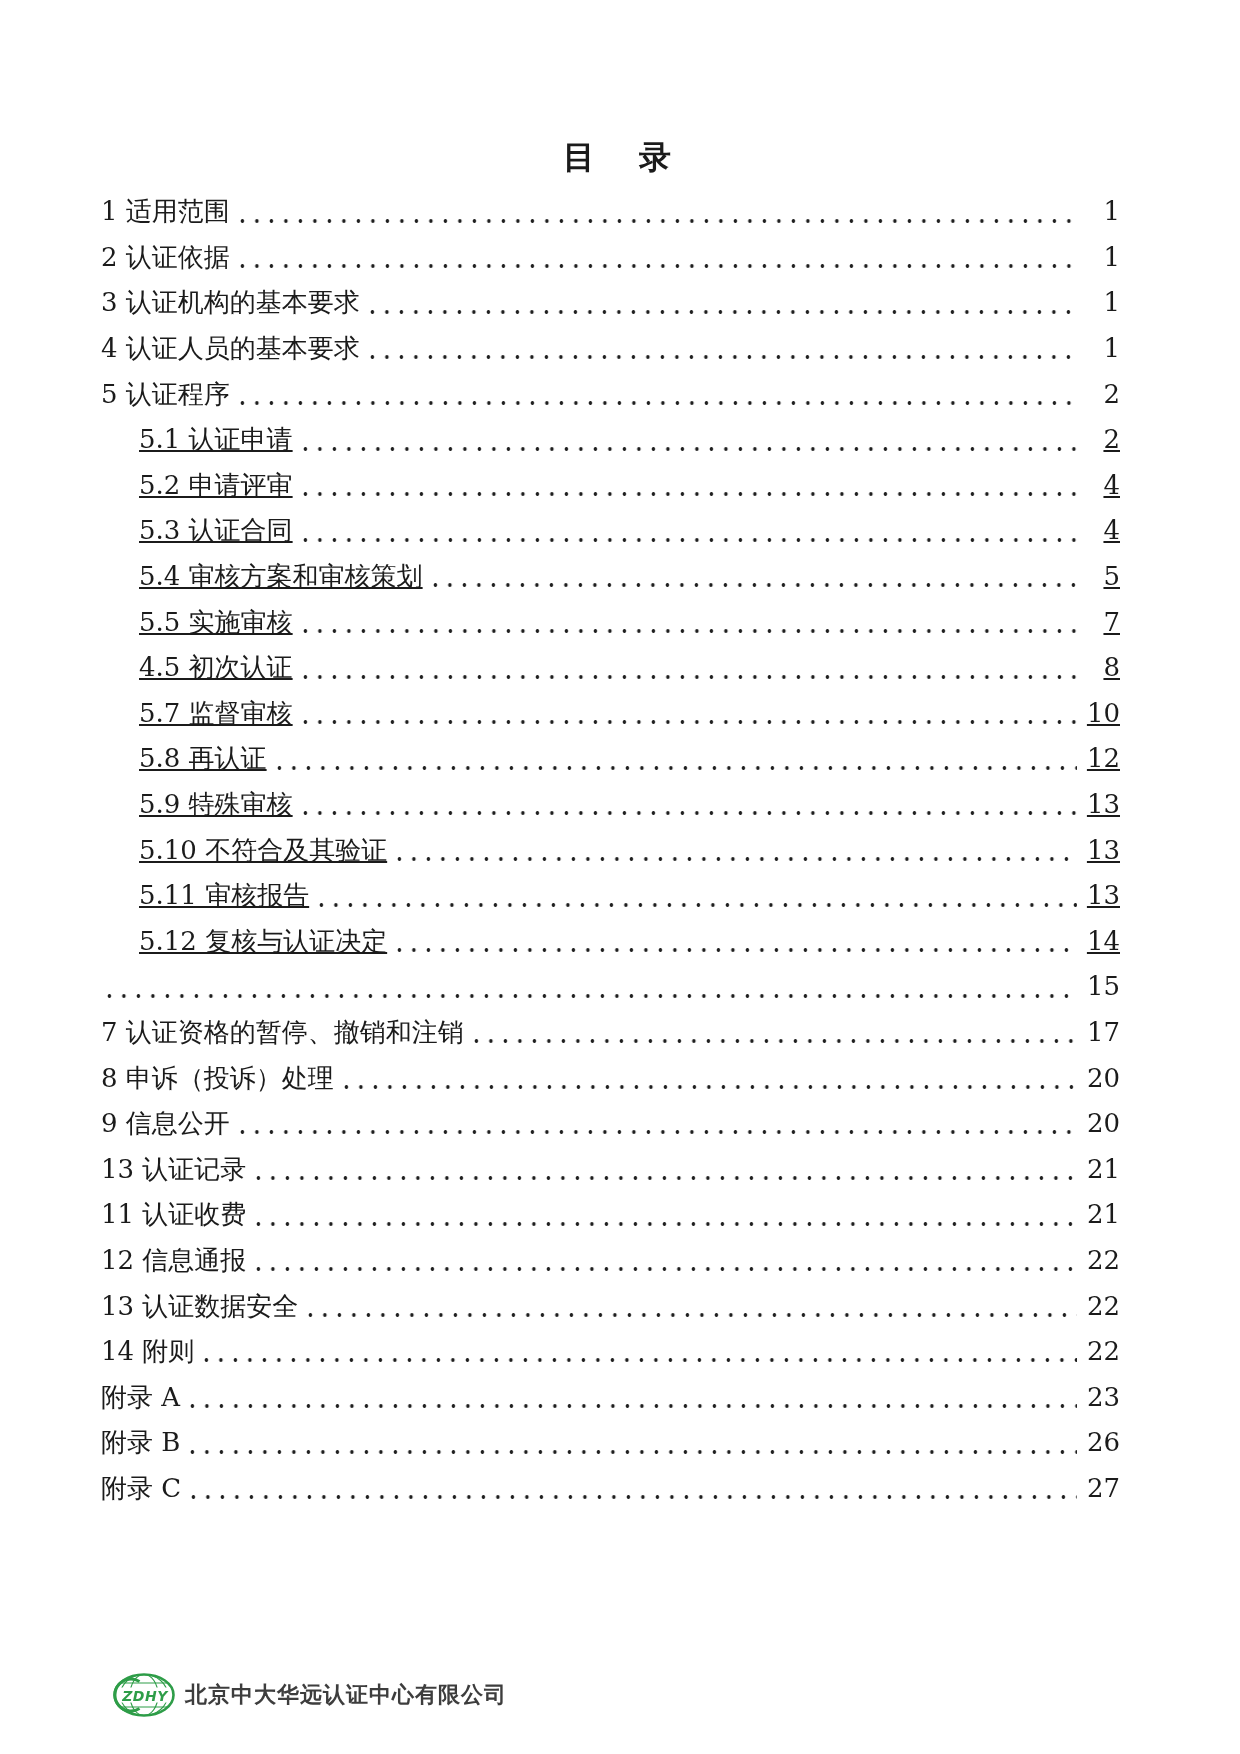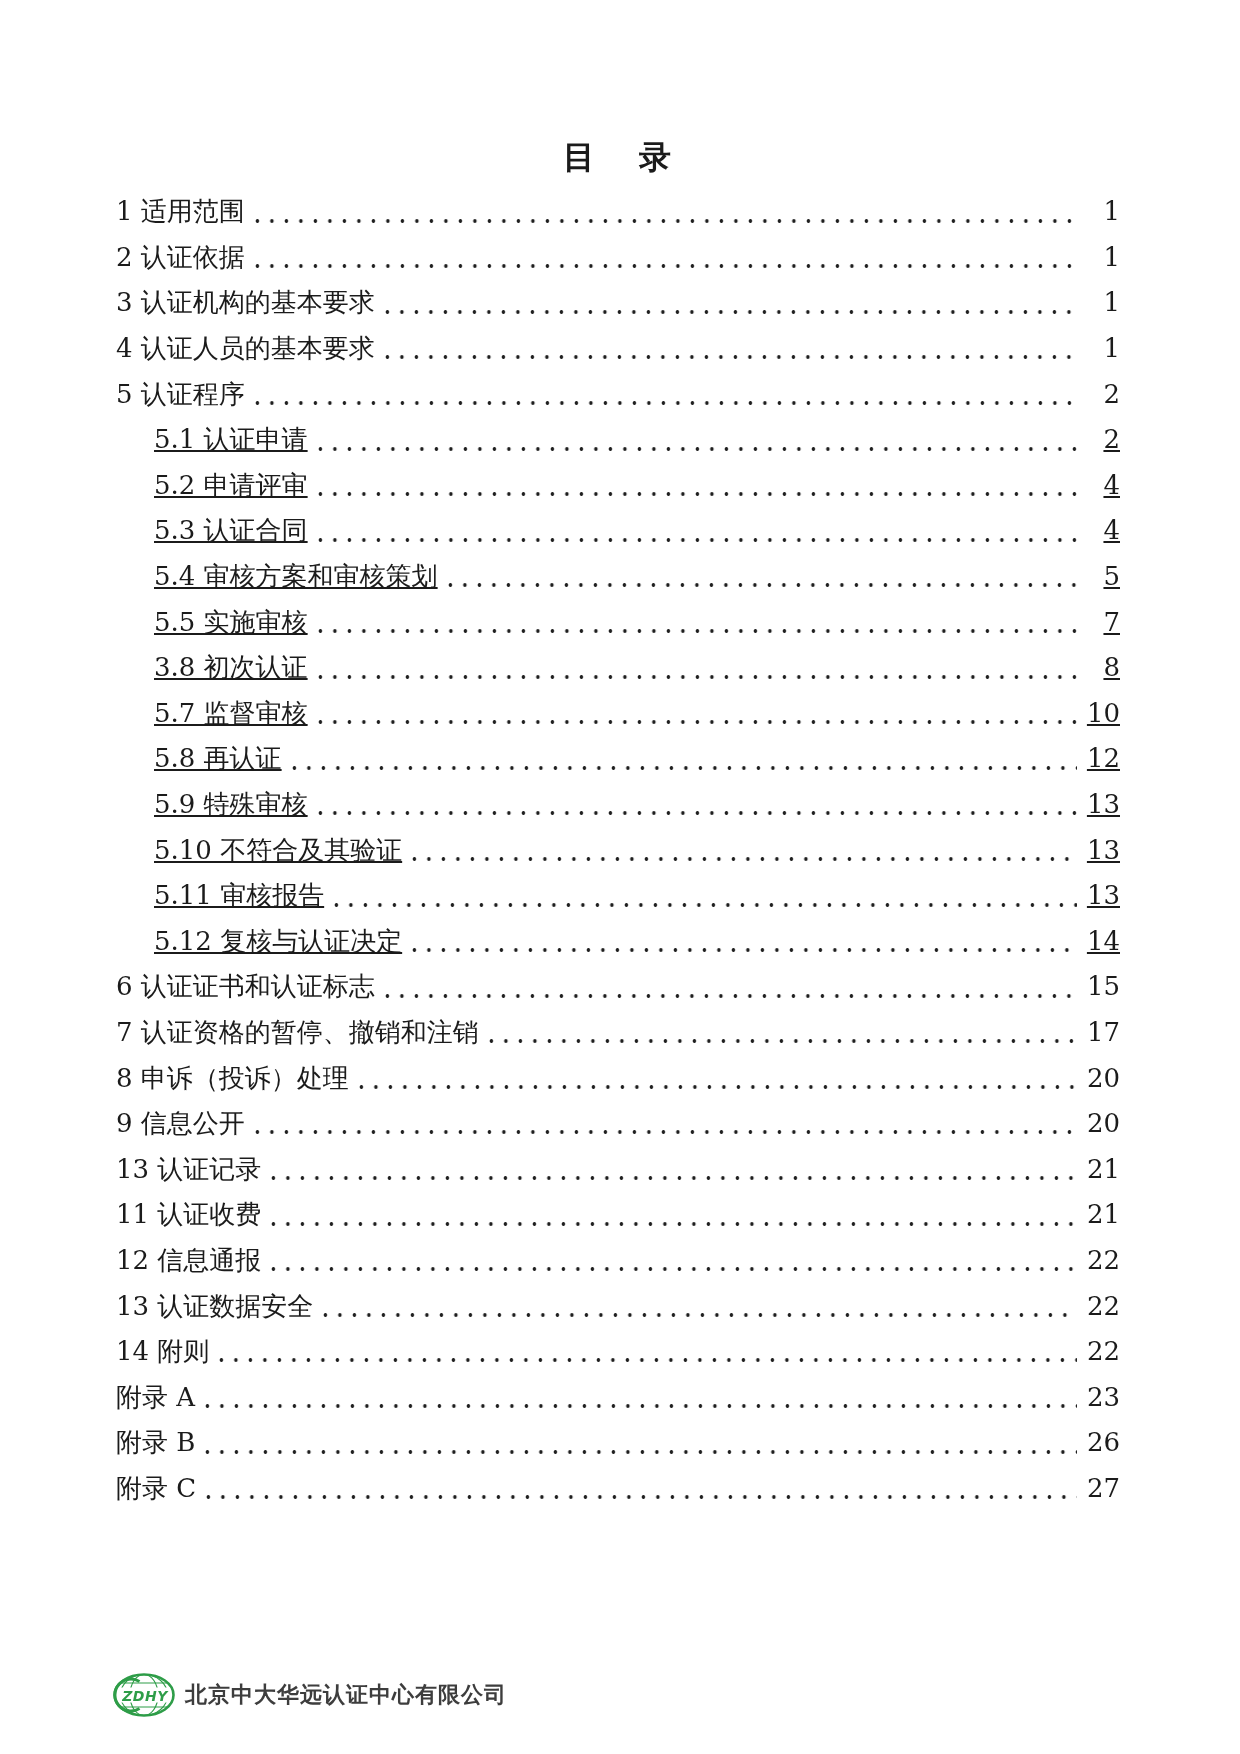--- a/index.html
+++ b/index.html
@@ -26,21 +26,21 @@
     margin:0;
     text-align:center;
     font-size:32px;
     font-weight:bold;
     letter-spacing:6px;
     line-height:38px;
   }
   .toc{
     position:absolute;
     top:180px;
-    left:116px;
+    left:101px;
     right:120px;
   }
   .toc-row{
     display:flex;
     align-items:flex-end;
     height:45.6px;
     font-size:26px;
     white-space:nowrap;
   }
   .toc-row.sub{
@@ -144,21 +144,21 @@
       <span class="toc-label">5.4 审核方案和审核策划</span>
       <span class="toc-dots"></span>
       <span class="toc-page">5</span>
     </div>
       <div class="toc-row sub">
       <span class="toc-label">5.5 实施审核</span>
       <span class="toc-dots"></span>
       <span class="toc-page">7</span>
     </div>
       <div class="toc-row sub">
-      <span class="toc-label">3.8 初次认证</span>
+      <span class="toc-label">4.5 初次认证</span>
       <span class="toc-dots"></span>
       <span class="toc-page">8</span>
     </div>
       <div class="toc-row sub">
       <span class="toc-label">5.7 监督审核</span>
       <span class="toc-dots"></span>
       <span class="toc-page">10</span>
     </div>
       <div class="toc-row sub">
       <span class="toc-label">5.8 再认证</span>
@@ -179,21 +179,20 @@
       <span class="toc-label">5.11 审核报告</span>
       <span class="toc-dots"></span>
       <span class="toc-page">13</span>
     </div>
       <div class="toc-row sub">
       <span class="toc-label">5.12 复核与认证决定</span>
       <span class="toc-dots"></span>
       <span class="toc-page">14</span>
     </div>
       <div class="toc-row">
-      <span class="toc-label">6 认证证书和认证标志</span>
       <span class="toc-dots"></span>
       <span class="toc-page">15</span>
     </div>
       <div class="toc-row">
       <span class="toc-label">7 认证资格的暂停、撤销和注销</span>
       <span class="toc-dots"></span>
       <span class="toc-page">17</span>
     </div>
       <div class="toc-row">
       <span class="toc-label">8 申诉（投诉）处理</span>

